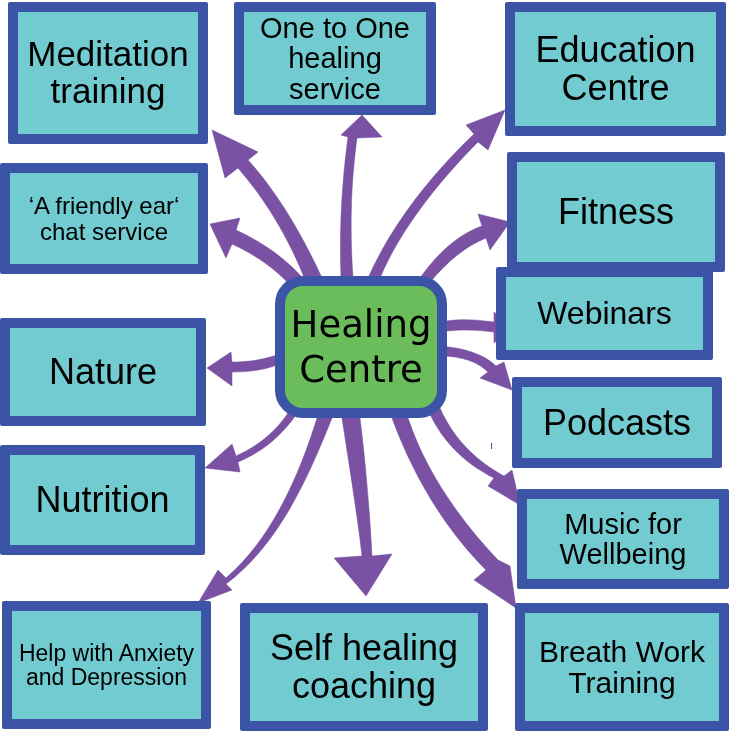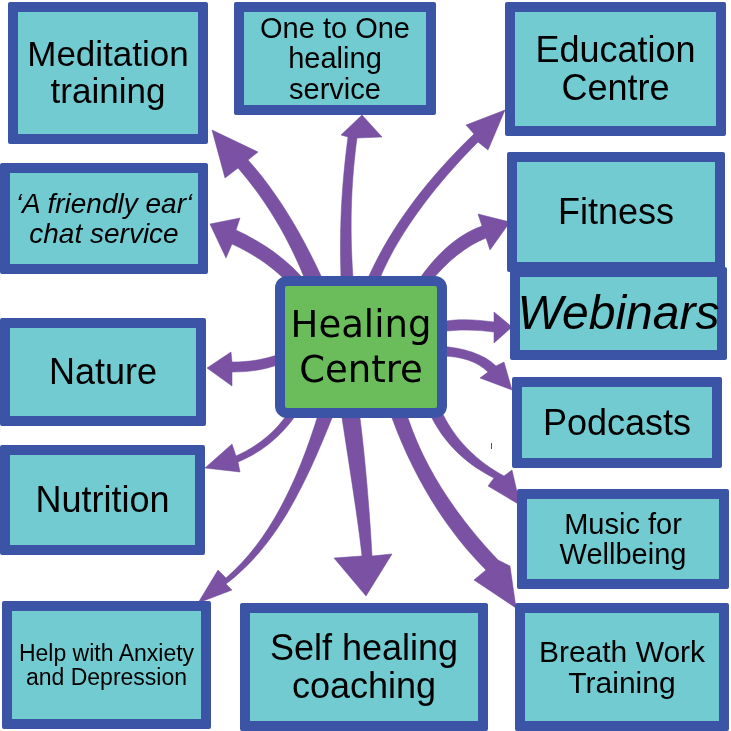--- a/index.html
+++ b/index.html
@@ -14,21 +14,21 @@
       display: flex; align-items: center; justify-content: center;
       text-align: center; color: #000;
       line-height: 1.05;
       white-space: pre-line;
     }
     .center {
       position: absolute;
       box-sizing: border-box;
       background: #6bbd5b;
       border: 10px solid #3c54a5;
-      border-radius: 12px;
+      border-radius: 28px;
       display: flex; align-items: center; justify-content: center;
       text-align: center; color: #000;
       font-family: "DejaVu Sans", sans-serif;
       font-size: 37px; line-height: 1.22;
       white-space: pre-line;
     }
     .stray-mark { position:absolute; background:#3c54a5; }
   </style>
 </head>
 <body>
@@ -72,34 +72,34 @@
 <div class="node" style="left:234px;top:2px;width:202px;height:113px;font-size:29px;">
   <span>One to One
 healing service</span>
 </div>
 
 <div class="node" style="left:505px;top:2px;width:221px;height:134px;font-size:36px;">
   <span>Education
 Centre</span>
 </div>
 
-<div class="node" style="left:0px;top:163px;width:208px;height:111px;font-size:28px;font-style:italic;">
+<div class="node" style="left:0px;top:163px;width:208px;height:111px;font-size:24px;">
   <span>‘A friendly ear‘
 chat service</span>
 </div>
 
 <div class="node" style="left:507px;top:152px;width:218px;height:120px;font-size:36px;">
   <span>Fitness</span>
 </div>
 
 <div class="node" style="left:0px;top:318px;width:206px;height:108px;font-size:36px;">
   <span>Nature</span>
 </div>
 
-<div class="node" style="left:510px;top:267px;width:217px;height:93px;font-size:48px;font-style:italic;">
+<div class="node" style="left:496px;top:267px;width:217px;height:93px;font-size:32px;">
   <span>Webinars</span>
 </div>
 
 <div class="node" style="left:512px;top:377px;width:210px;height:91px;font-size:36px;">
   <span>Podcasts</span>
 </div>
 
 <div class="node" style="left:0px;top:445px;width:205px;height:110px;font-size:36px;">
   <span>Nutrition</span>
 </div>

